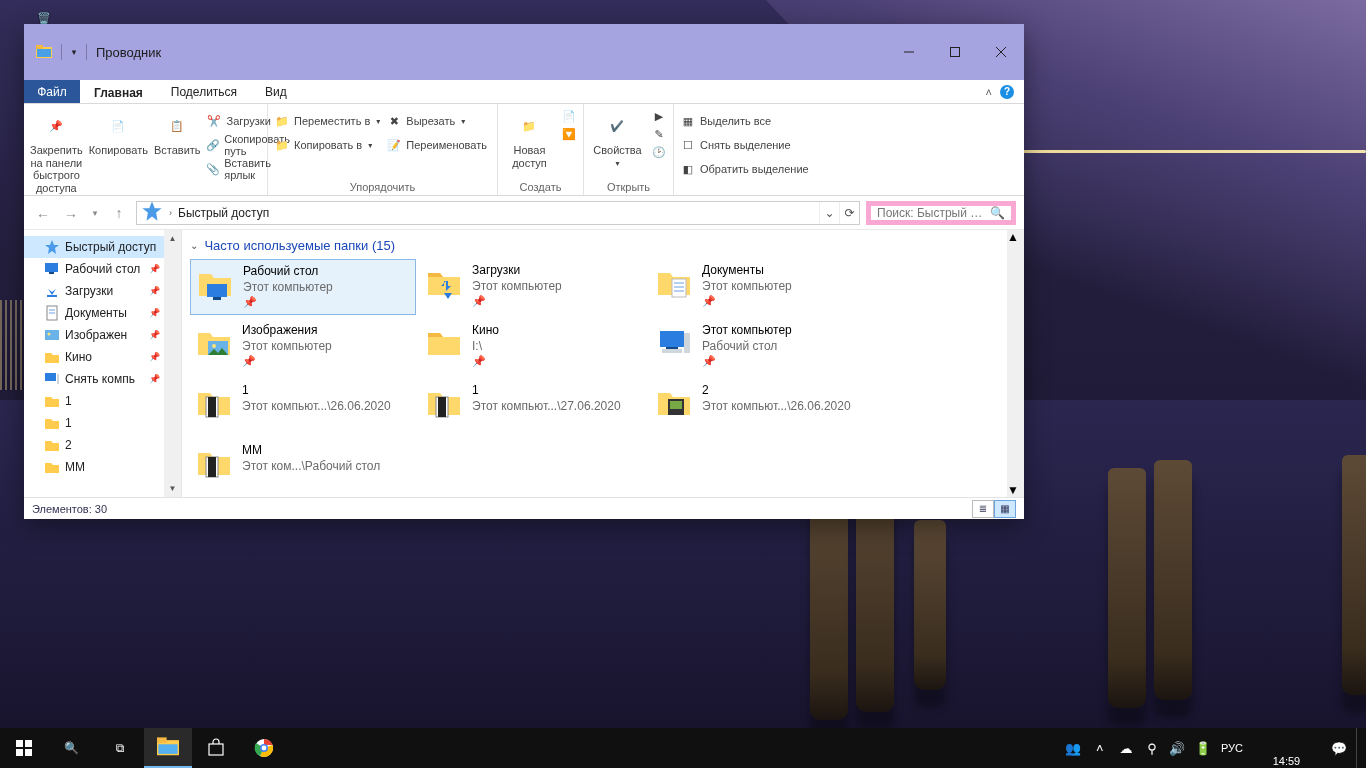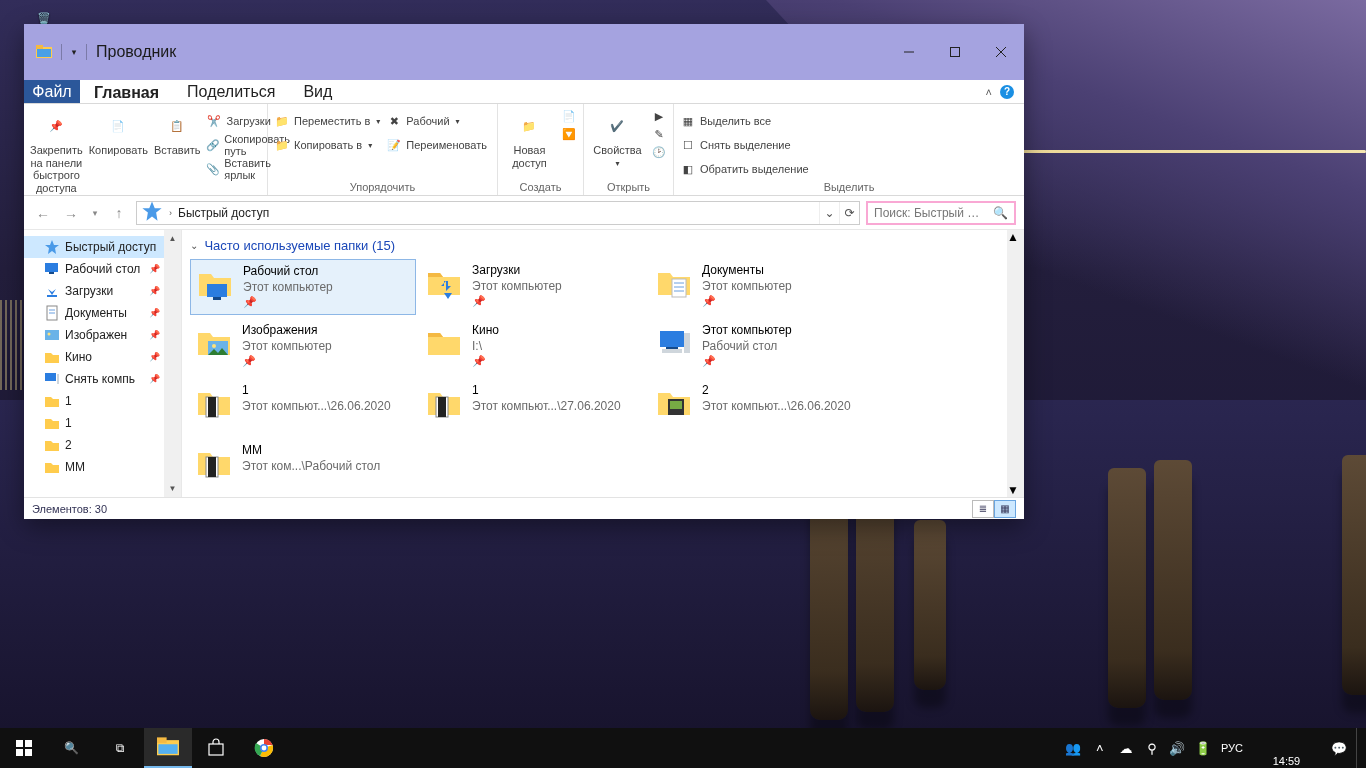--- a/index.html
+++ b/index.html
@@ -33,46 +33,46 @@
 .desktop-icon { position:absolute; left:8px; width:72px; text-align:center; color:#fff; font-size:11px; text-shadow:0 1px 2px #000; }
 .desktop-icon .di-img{ width:40px; height:40px; margin:0 auto 2px; }
 .di-trash { top:12px; }
 .di-vid { top:110px; }
 
 .win { position:absolute; left:24px; top:24px; width:1000px; height:495px; background:#fff; box-shadow:0 8px 24px rgba(0,0,0,.4); display:flex; flex-direction:column; }
 .titlebar { height:56px; background:#a5a3e0; display:flex; align-items:center; color:#1b1b1b; }
 .titlebar .tb-icon{ width:16px; height:16px; margin:0 6px 0 12px;}
 .titlebar .tb-sep { width:1px; height:16px; background:rgba(0,0,0,.25); margin:0 3px; }
 .titlebar .tb-arrow { width:18px; height:56px; display:flex; align-items:center; justify-content:center; font-size:9px; color:#222;}
-.titlebar .tb-title{ margin-left:6px; font-size:16px; }
+.titlebar .tb-title{ margin-left:6px; font-size:13px; }
 .tb-right { margin-left:auto; display:flex;}
 .tb-btn{ width:46px; height:30px; display:flex; align-items:center; justify-content:center; align-self:flex-start; }
 .tabs { height:24px; background:#fff; display:flex; align-items:stretch; border-bottom:1px solid #d9d9d9; }
-.tab { padding:0 14px; display:flex; align-items:center; font-size:16px; color:#222;}
+.tab { padding:0 14px; display:flex; align-items:center; font-size:12px; color:#222;}
 .tab.file { background:#2b579a; color:#fff; width:56px; justify-content:center;}
 .tab.active { background:#fff; border-top:2px solid #fff;font-weight:bold;}
 .tabs-right{ margin-left:auto; display:flex; align-items:center; padding-right:10px; gap:8px;}
 .ribbon { height:92px; background:#fff; border-bottom:1px solid #d9d9d9; display:flex; font-size:11px; color:#444; }
 .rgroup { border-right:1px solid #e3e3e3; display:flex; flex-direction:column; padding:2px 6px 0; }
 .rgroup-items{ flex:1; display:flex; align-items:flex-start; gap:6px; }
 .rgroup-label{ text-align:center; color:#666; padding-bottom:2px; font-size:11px;}
 .ritem-big{ display:flex; flex-direction:column; align-items:center; width:60px; text-align:center; padding-top:4px; gap:2px; line-height:1.15;}
 .ritem-big.wide{ width:90px;}
 .ritem-small{ display:flex; align-items:center; gap:4px; height:22px; }
 .ricon{ width:16px; height:16px; display:inline-flex; align-items:center; justify-content:center;}
 .ricon.lg{ width:32px; height:32px; }
 .col { display:flex; flex-direction:column; gap:2px; padding-top:4px; }
 .addrbar { height:34px; display:flex; align-items:center; gap:6px; padding:0 8px; background:#fff; border-bottom:1px solid #e8e8e8;}
 .nav-arrow{ width:22px; height:22px; display:flex; align-items:center; justify-content:center; color:#888; font-size:14px;}
 .nav-arrow.small{ font-size:9px; width:14px;}
 .addr-box{ flex:1; height:24px; border:1px solid #ccc; display:flex; align-items:center; padding:0 4px; gap:6px; position:relative;}
 .addr-box .crumb{ display:flex; align-items:center; gap:4px; font-size:12px; color:#222;}
 .addr-drop{ position:absolute; right:0; top:0; height:100%; display:flex;}
 .addr-drop div{ width:20px; display:flex; align-items:center; justify-content:center; border-left:1px solid #eee; color:#555;}
-.search-box{ width:150px; height:24px; border:2px solid #f9a8d4; display:flex; align-items:center; padding:0 6px; color:#777; justify-content:space-between; font-size:12px;}
+.search-box{ width:150px; height:24px; border:5px solid #f9a8d4; display:flex; align-items:center; padding:0 6px; color:#777; justify-content:space-between; font-size:12px;}
 .body { flex:1; display:flex; min-height:0; }
 .nav-pane{ width:158px; border-right:1px solid #e8e8e8; overflow:hidden; position:relative; background:#fff; padding-top:6px;}
 .nav-scroll{ position:absolute; right:0; top:0; bottom:0; width:17px; background:#f0f0f0; display:flex; flex-direction:column;}
 .nav-scroll .sbtn{ height:17px; display:flex; align-items:center; justify-content:center; font-size:8px; color:#555;}
 .nav-item{ height:22px; display:flex; align-items:center; padding-left:20px; gap:5px; font-size:12px; color:#222; position:relative; white-space:nowrap; overflow:hidden;}
 .nav-item.sel{ background:#cde8ff;}
 .nav-item .pin{ position:absolute; right:20px; font-size:9px; color:#777;}
 .content{ flex:1; position:relative; overflow:hidden; }
 .section-header{ padding:8px 0 6px 8px; color:#1a47b8; font-size:13px; display:flex; align-items:center; gap:6px;}
 .section-header .chev{ font-size:10px; color:#555;}
@@ -213,21 +213,21 @@
             </div>
           <div class="ritem-small">
               <span class="ricon">📁</span>
               <span>Копировать в</span>
               <span style="margin-left:2px;font-size:8px">▾</span>
             </div>
         </div>
         <div class="col">
           <div class="ritem-small">
               <span class="ricon">✖</span>
-              <span>Рабочий</span>
+              <span>Вырезать</span>
               <span style="margin-left:2px;font-size:8px">▾</span>
             </div>
           <div class="ritem-small">
               <span class="ricon">📝</span>
               <span>Переименовать</span>
             </div>
         </div>
       </div>
       <div class="rgroup-label">Упорядочить</div>
     </div>
@@ -272,21 +272,20 @@
           <div class="ritem-small">
               <span class="ricon">☐</span>
               <span>Снять выделение</span>
             </div>
           <div class="ritem-small">
               <span class="ricon">◧</span>
               <span>Обратить выделение</span>
             </div>
         </div>
       </div>
-      <div class="rgroup-label">Выделить</div>
     </div>
   </div>
 
   <div class="addrbar">
     <div class="nav-arrow">←</div>
     <div class="nav-arrow">→</div>
     <div class="nav-arrow small">▾</div>
     <div class="nav-arrow">↑</div>
     <div class="addr-box">
       <span class="blue-pin"><svg viewBox="0 0 16 16">

